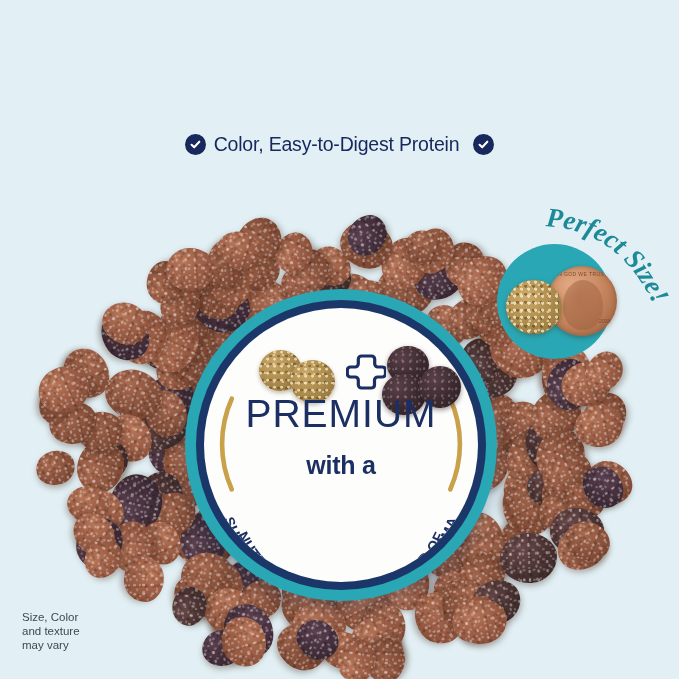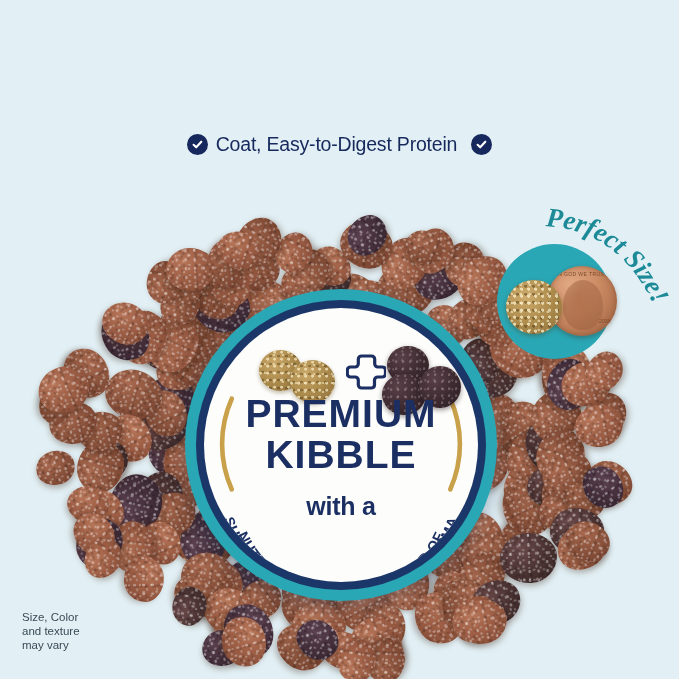--- a/index.html
+++ b/index.html
@@ -125,21 +125,21 @@
       radial-gradient(circle at 70% 60%, rgba(220,200,200,.22) 0 1px, transparent 1.4px);
     background-size:7px 7px, 9px 9px;
   }
   .plus-icon{position:absolute;left:142px;top:44px;}
 
   .badge-text{
     position:absolute;left:0;right:0;top:86px;
     text-align:center;color:#1b2f63;
   }
   .bt-prem{
-    font-size:39px;line-height:40px;font-weight:bold;
+    font-size:39px;line-height:40px;font-weight:normal;
     letter-spacing:1px;
   }
   .bt-kib{
     font-size:39px;line-height:41px;font-weight:bold;
     letter-spacing:1px;
   }
   .bt-with{
     font-size:25px;line-height:30px;font-weight:bold;
     letter-spacing:-0.2px;margin-top:16px;
   }
@@ -205,21 +205,21 @@
 
 
   <div class="bullets">
     <div class="brow">
       <div class="bitem">
         <span class="check">
           <svg width="13" height="13" viewBox="0 0 13 13">
               <path d="M2.6 6.8 L5.2 9.3 L10.3 3.7" fill="none" stroke="#ffffff" stroke-width="2.1" stroke-linecap="round" stroke-linejoin="round"></path>
             </svg>
         </span>
-        <span class="btext">Coat, Easy-to-Digest Protein</span>
+        <span class="btext">Color, Easy-to-Digest Protein</span>
       </div>
       <div class="bitem">
         <span class="check">
           <svg width="13" height="13" viewBox="0 0 13 13">
               <path d="M2.6 6.8 L5.2 9.3 L10.3 3.7" fill="none" stroke="#ffffff" stroke-width="2.1" stroke-linecap="round" stroke-linejoin="round"></path>
             </svg>
         </span>
       </div>
     </div>
   </div>
@@ -478,21 +478,20 @@
             <path d="M15 4 h10 a3.2 3.2 0 0 1 3.2 3.2 v4.6 a3.2 3.2 0 0 0 3.2 3.2 h4.6 A3.2 3.2 0 0 1 39 18.2 v3.6 a3.2 3.2 0 0 1 -3.2 3.2 h-4.6 a3.2 3.2 0 0 0 -3.2 3.2 v4.6 A3.2 3.2 0 0 1 25 36 h-10 a3.2 3.2 0 0 1 -3.2 -3.2 v-4.6 a3.2 3.2 0 0 0 -3.2 -3.2 H4 A3.2 3.2 0 0 1 0.8 21.8 v-3.6 A3.2 3.2 0 0 1 4 15 h4.6 a3.2 3.2 0 0 0 3.2 -3.2 V7.2 A3.2 3.2 0 0 1 15 4 Z" fill="none" stroke="#1b2f63" stroke-width="3.2" stroke-linejoin="round" transform="translate(0.5,0)"></path>
           </svg>
         </span>
 
         <div class="kib-dark" style="left:183px;top:38px;width:42px;height:38px;"></div>
         <div class="kib-dark" style="left:178px;top:66px;width:44px;height:41px;"></div>
         <div class="kib-dark" style="left:215px;top:58px;width:42px;height:42px;"></div>
 
         <div class="badge-text">
           <div class="bt-prem">PREMIUM</div>
-          <div class="bt-kib">KIBBLE</div>
           <div class="bt-with">with a</div>
         </div>
 
       </div>
     </div>
   </div>
 
   <div class="psize">
     <div class="penny">
       <div class="penny-txt">IN GOD WE TRUST</div>

